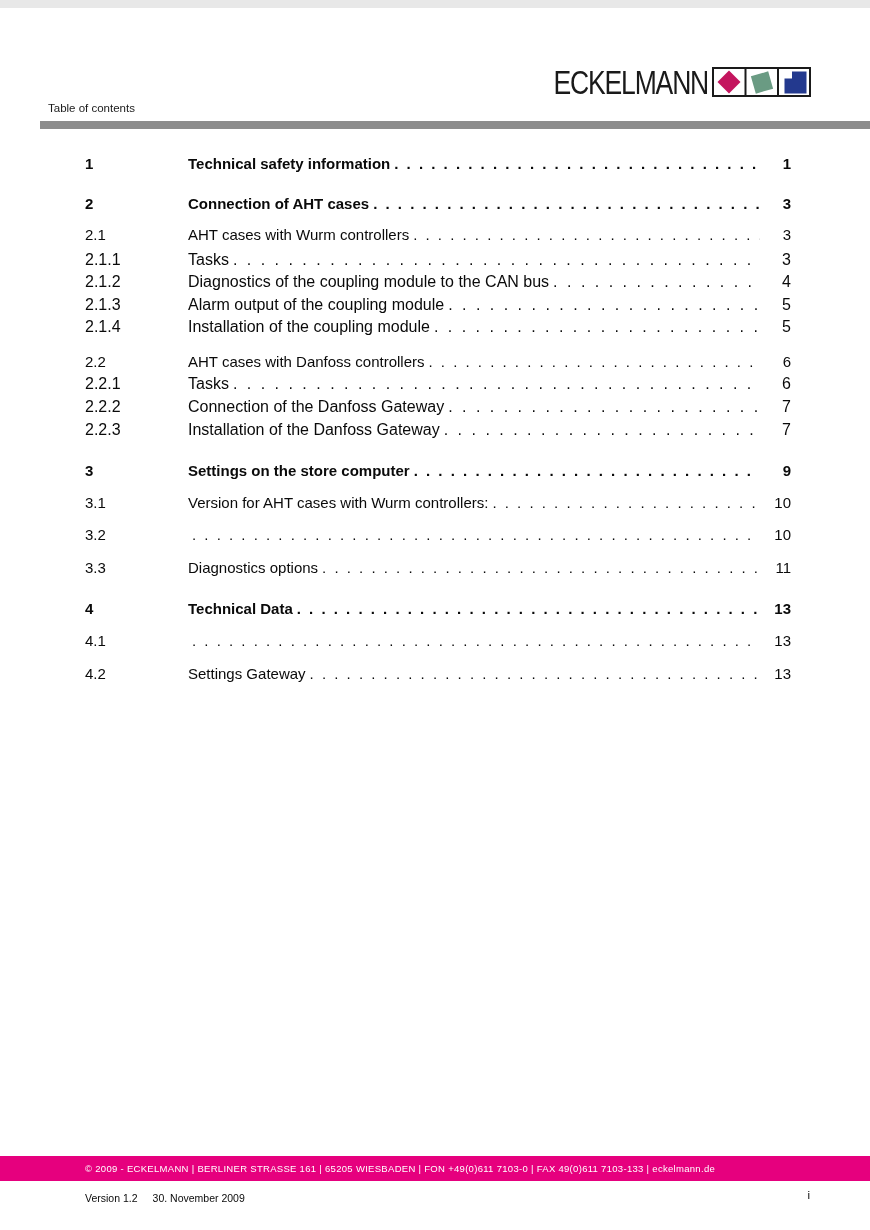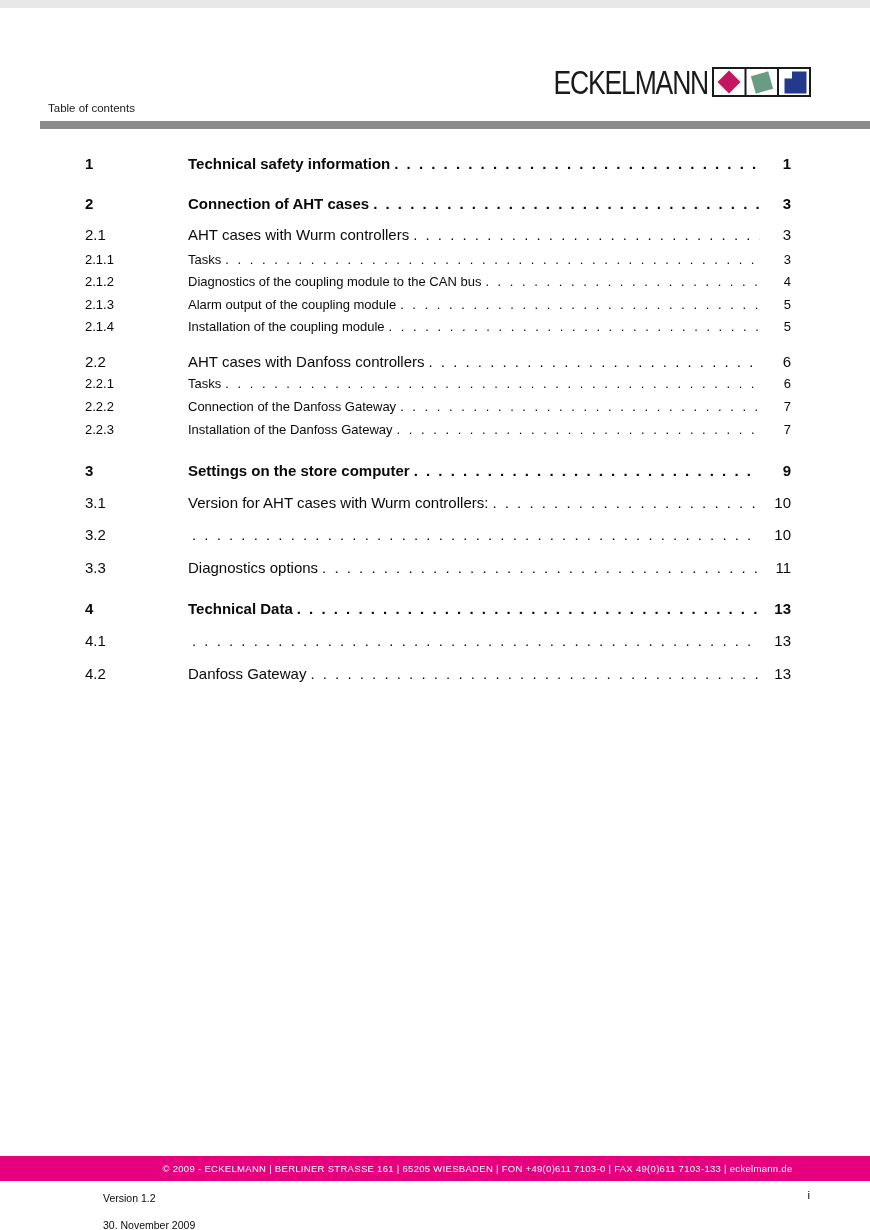--- a/index.html
+++ b/index.html
@@ -24,28 +24,28 @@
   
   .toc { position:absolute; top:148px; left:85px; width:706px; }
   .row { display:flex; align-items:baseline; }
   .row .num   { flex:0 0 103px; }
   .row .title { white-space:nowrap; }
   .row .dots  { flex:1 1 auto; min-width:0; overflow:hidden; white-space:nowrap;
                 letter-spacing:2px; margin:0 5px 0 4px; }
   .row .pg    { flex:0 0 26px; text-align:right; }
   .lv1 { font-weight:bold; font-size:15px; height:16px; line-height:16px; }
   .lv2 { font-size:15px; height:16px; line-height:16px; }
-  .lv3 { font-size:13px; height:14px; line-height:14px; }
+  .lv3 { font-size:16px; height:14px; line-height:14px; }
   .lv3 .dots { letter-spacing:2.5px; }
 
   
   .footer-bar { position:absolute; left:0; right:0; top:1148px; height:25px;
-                display:flex; align-items:center;justify-content:center; }
+                display:flex; align-items:center; }
   .footer-copy { margin-left:85px; color:#ffffff; font-size:9.5px; letter-spacing:0.3px; white-space:nowrap; }
-  .version-line { position:absolute; top:1184px; left:103px; font-size:10.5px; display:flex; gap:15px;flex-direction:column; }
+  .version-line { position:absolute; top:1184px; left:85px; font-size:10.5px; display:flex; gap:15px; }
   .page-num { position:absolute; top:1181px; right:60px; font-size:11.5px; }
 </style>
 </head>
 <body>
 
 <div class="page">
 
   <div class="brand">
     <span class="brand-text">ECKELMANN</span>
     <svg class="logo-mark" width="99" height="30" viewBox="0 0 99 30">
@@ -175,21 +175,21 @@
     </div>
 
     <div class="row lv2" style="margin-top:16px">
       <span class="num">4.1</span>
         <span class="dots">. . . . . . . . . . . . . . . . . . . . . . . . . . . . . . . . . . . . . . . . . . . . . . . . . . . . . . . . . . . . . . . . . . . . . . . . . . . . . . . . . . . . . . . . . . . . . . . . . . . . . . . . . . . . . . . . . . . . . . . . . . . . . . . . . . . . . . . . . . . . . . . . . . . . . . </span>
         <span class="pg">13</span>
     </div>
 
     <div class="row lv2" style="margin-top:17px">
       <span class="num">4.2</span>
-        <span class="title">Danfoss Gateway</span>
+        <span class="title">Settings Gateway</span>
         <span class="dots">. . . . . . . . . . . . . . . . . . . . . . . . . . . . . . . . . . . . . . . . . . . . . . . . . . . . . . . . . . . . . . . . . . . . . . . . . . . . . . . . . . . . . . . . . . . . . . . . . . . . . . . . . . . . . . . . . . . . . . . . . . . . . . . . . . . . . . . . . . . . . . . . . . . . . . </span>
         <span class="pg">13</span>
     </div>
 
   </div>
 
   <div class="footer-bar" style="background-color: rgb(230, 0, 126);">
     <span class="footer-copy">© 2009 - ECKELMANN | BERLINER STRASSE 161 | 65205 WIESBADEN | FON +49(0)611 7103-0 | FAX 49(0)611 7103-133 | eckelmann.de</span>
   </div>
 

